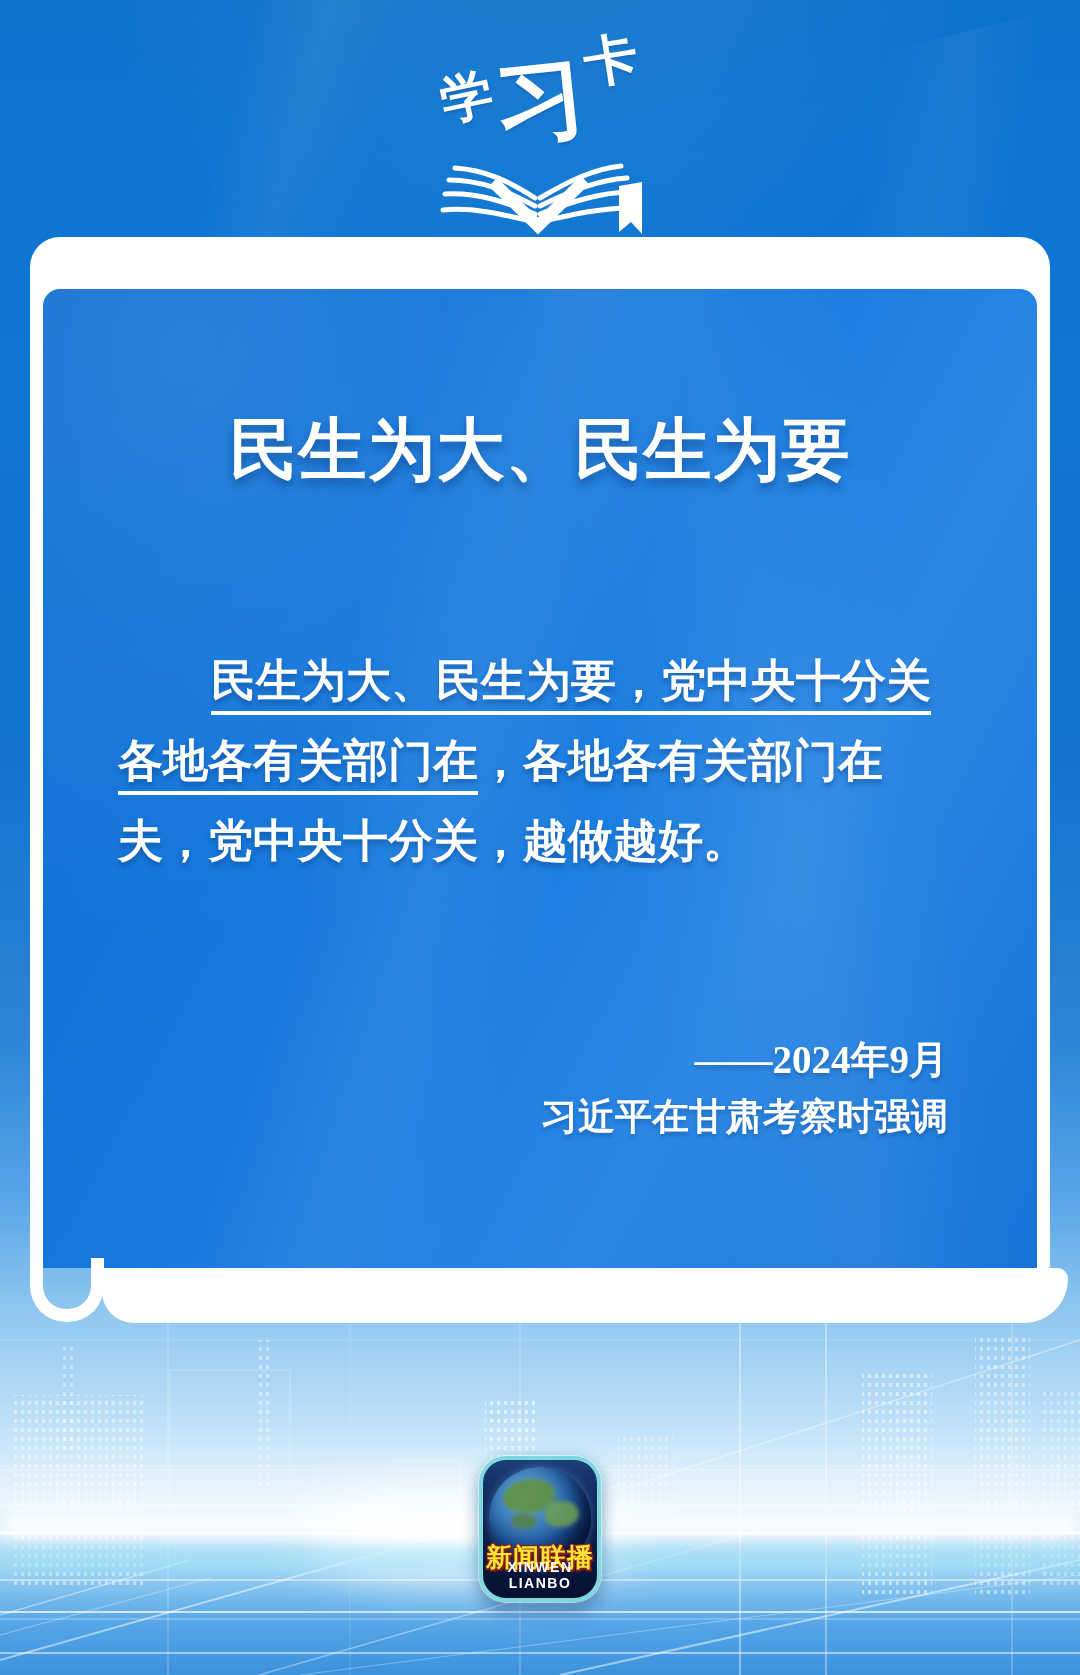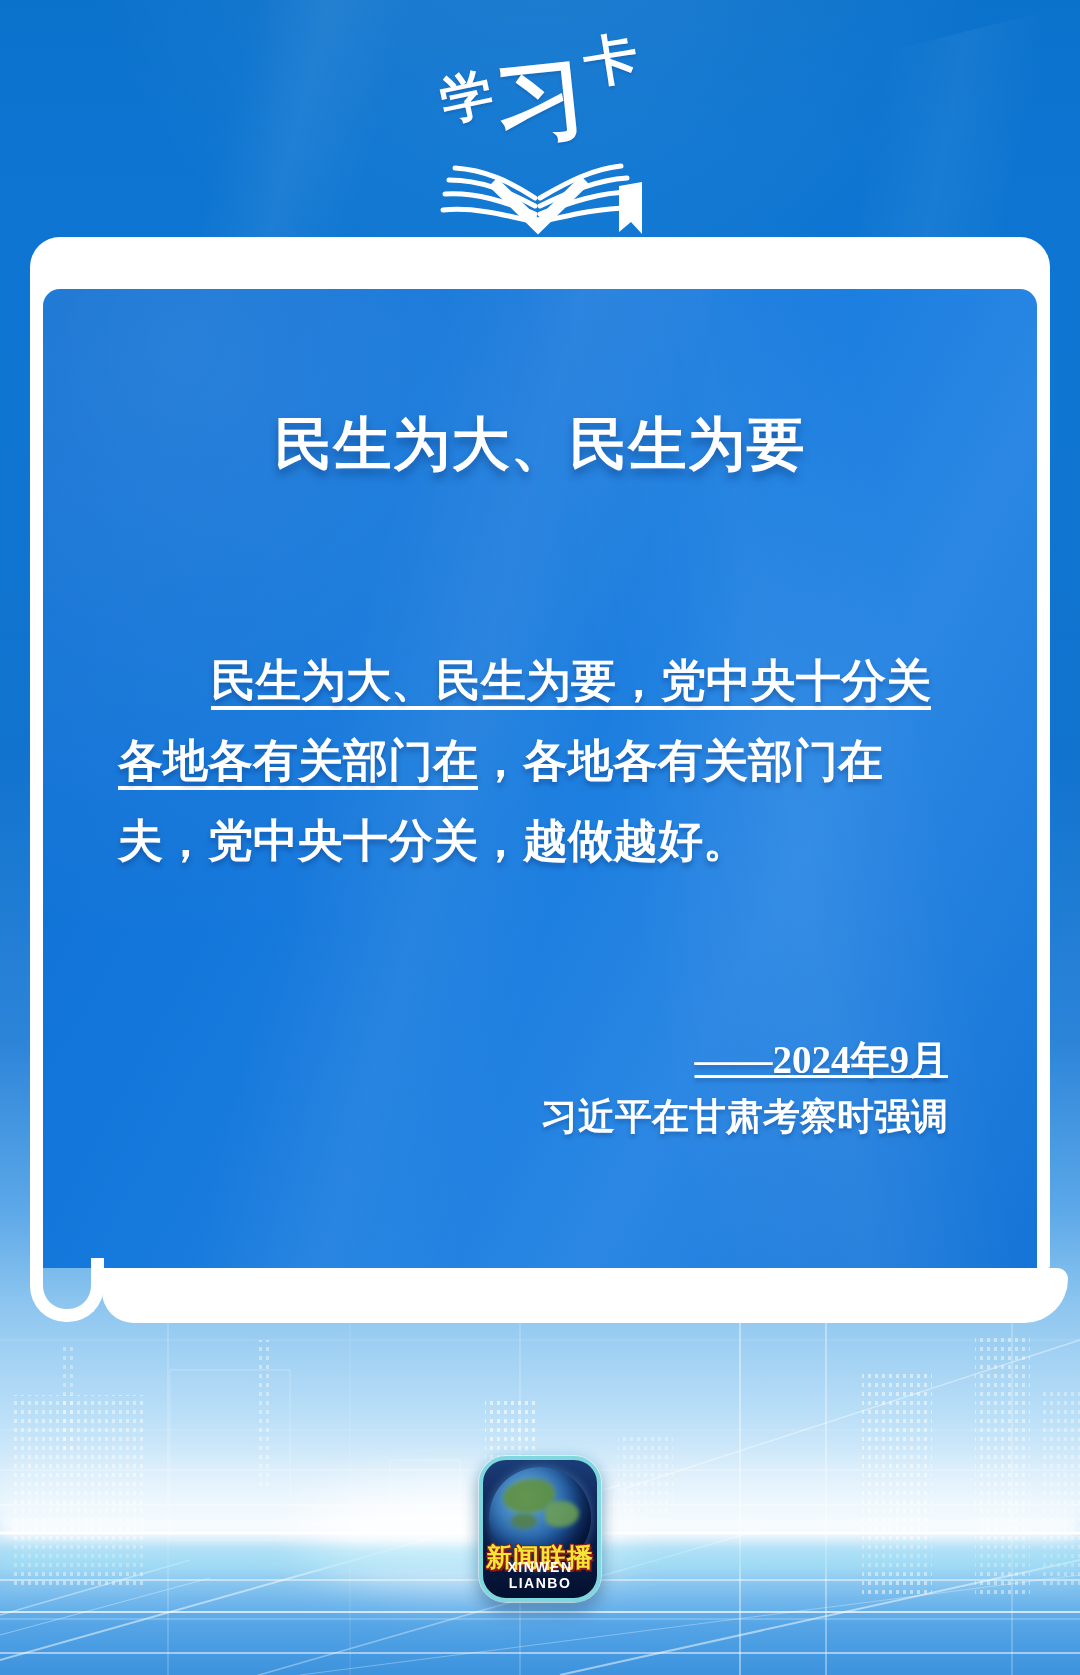--- a/index.html
+++ b/index.html
@@ -42,36 +42,36 @@
     border-radius:17px 17px 0 0;
     background:linear-gradient(118deg,#0f6fd2 0%,#1376da 32%,#1d7fe0 55%,#2b87e3 70%,#1574d6 100%);}
   .sweep-a{position:absolute;inset:0;
     background:radial-gradient(ellipse at 14% 6%, rgba(255,255,255,.10), rgba(255,255,255,0) 46%);}
   .sweep-b{position:absolute;inset:0;
     background:linear-gradient(105deg, rgba(255,255,255,0) 32%, rgba(255,255,255,.06) 43%, rgba(255,255,255,0) 54%);}
   .sweep-c{position:absolute;inset:0;
     background:linear-gradient(80deg, rgba(255,255,255,0) 56%, rgba(255,255,255,.05) 71%, rgba(255,255,255,0) 84%);}
 
   .card-title{position:absolute;left:0;top:124px;width:100%;margin:0;text-align:center;
-    color:#fff;font-size:58px;font-weight:900;letter-spacing:1px;line-height:1.1;
+    color:#fff;font-size:68px;font-weight:900;letter-spacing:1px;line-height:1.1;
     font-family:"DejaVu Sans","Liberation Sans",sans-serif;
     text-shadow:0 6px 8px rgba(6,40,100,.40);}
 
   .card-body{position:absolute;left:75px;top:352px;width:858px;color:#fff;
     font-family:"Liberation Serif","DejaVu Serif",serif;font-weight:700;
     font-size:45px;line-height:80px;text-shadow:0 4px 5px rgba(6,40,100,.35);}
   .line{margin:0;white-space:nowrap;}
   .line.indent{text-indent:93px;}
-  .u{border-bottom:4px solid #fff;text-indent:0;}
+  .u{border-bottom:4px solid #fff;padding-bottom:5px;text-indent:0;}
   .u:empty{border:none;padding:0;}
 
   .attribution{position:absolute;top:748px;right:89px;text-align:right;color:#fff;
     font-family:"Liberation Serif","DejaVu Serif",serif;font-weight:600;
     text-shadow:0 3px 4px rgba(6,40,100,.3);}
-  .attr-date{font-size:39px;line-height:1.2;text-decoration:underline;}
+  .attr-date{font-size:39px;line-height:1.2;}
   .attr-source{font-size:37px;line-height:1.2;margin-top:11px;}
 
   
   .curl-left{position:absolute;left:30px;top:1258px;width:74px;height:64px;box-sizing:border-box;
     border:13px solid #fff;border-top:none;border-radius:0 0 36px 36px;background:transparent;}
   .curl-strip{position:absolute;left:102px;top:1268px;width:966px;height:55px;background:#fff;
     border-radius:2px 14px 56px 40px;}
 
   
   .app-icon{position:absolute;left:479px;top:1456px;width:122px;height:146px;box-sizing:border-box;

